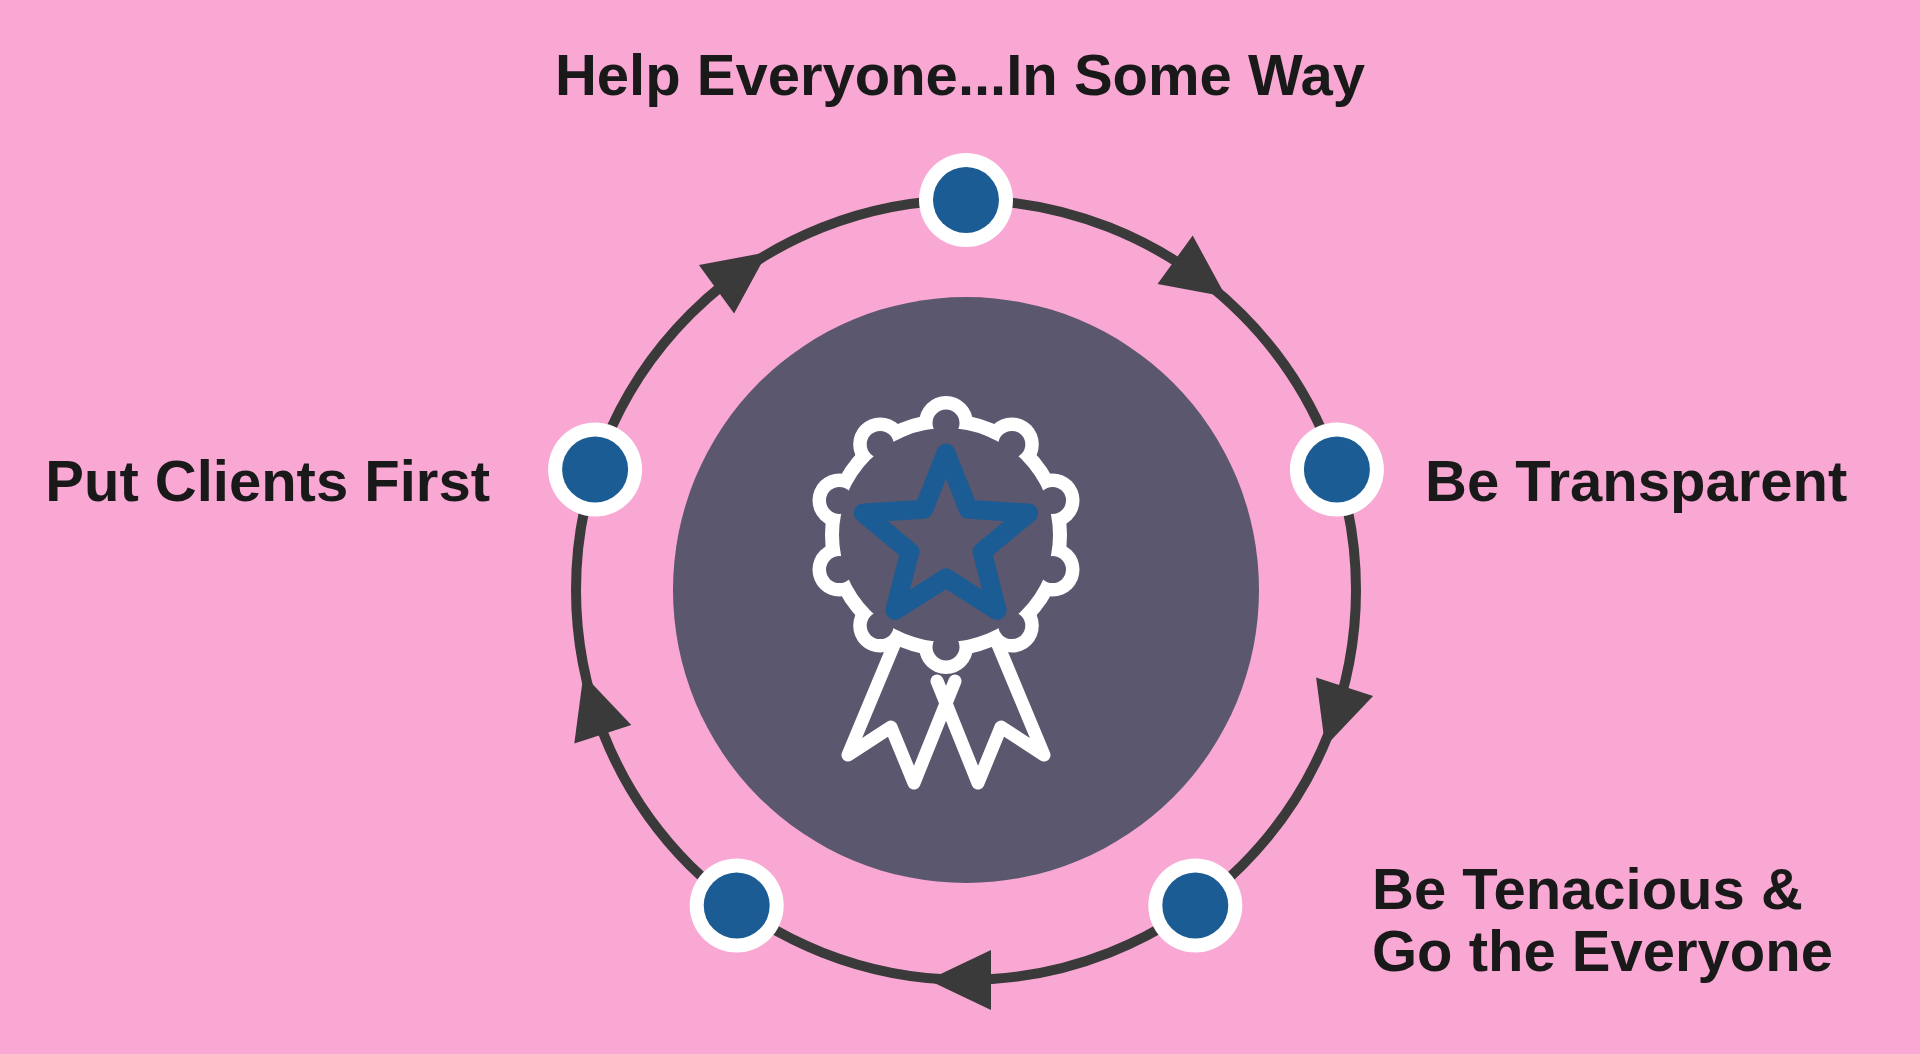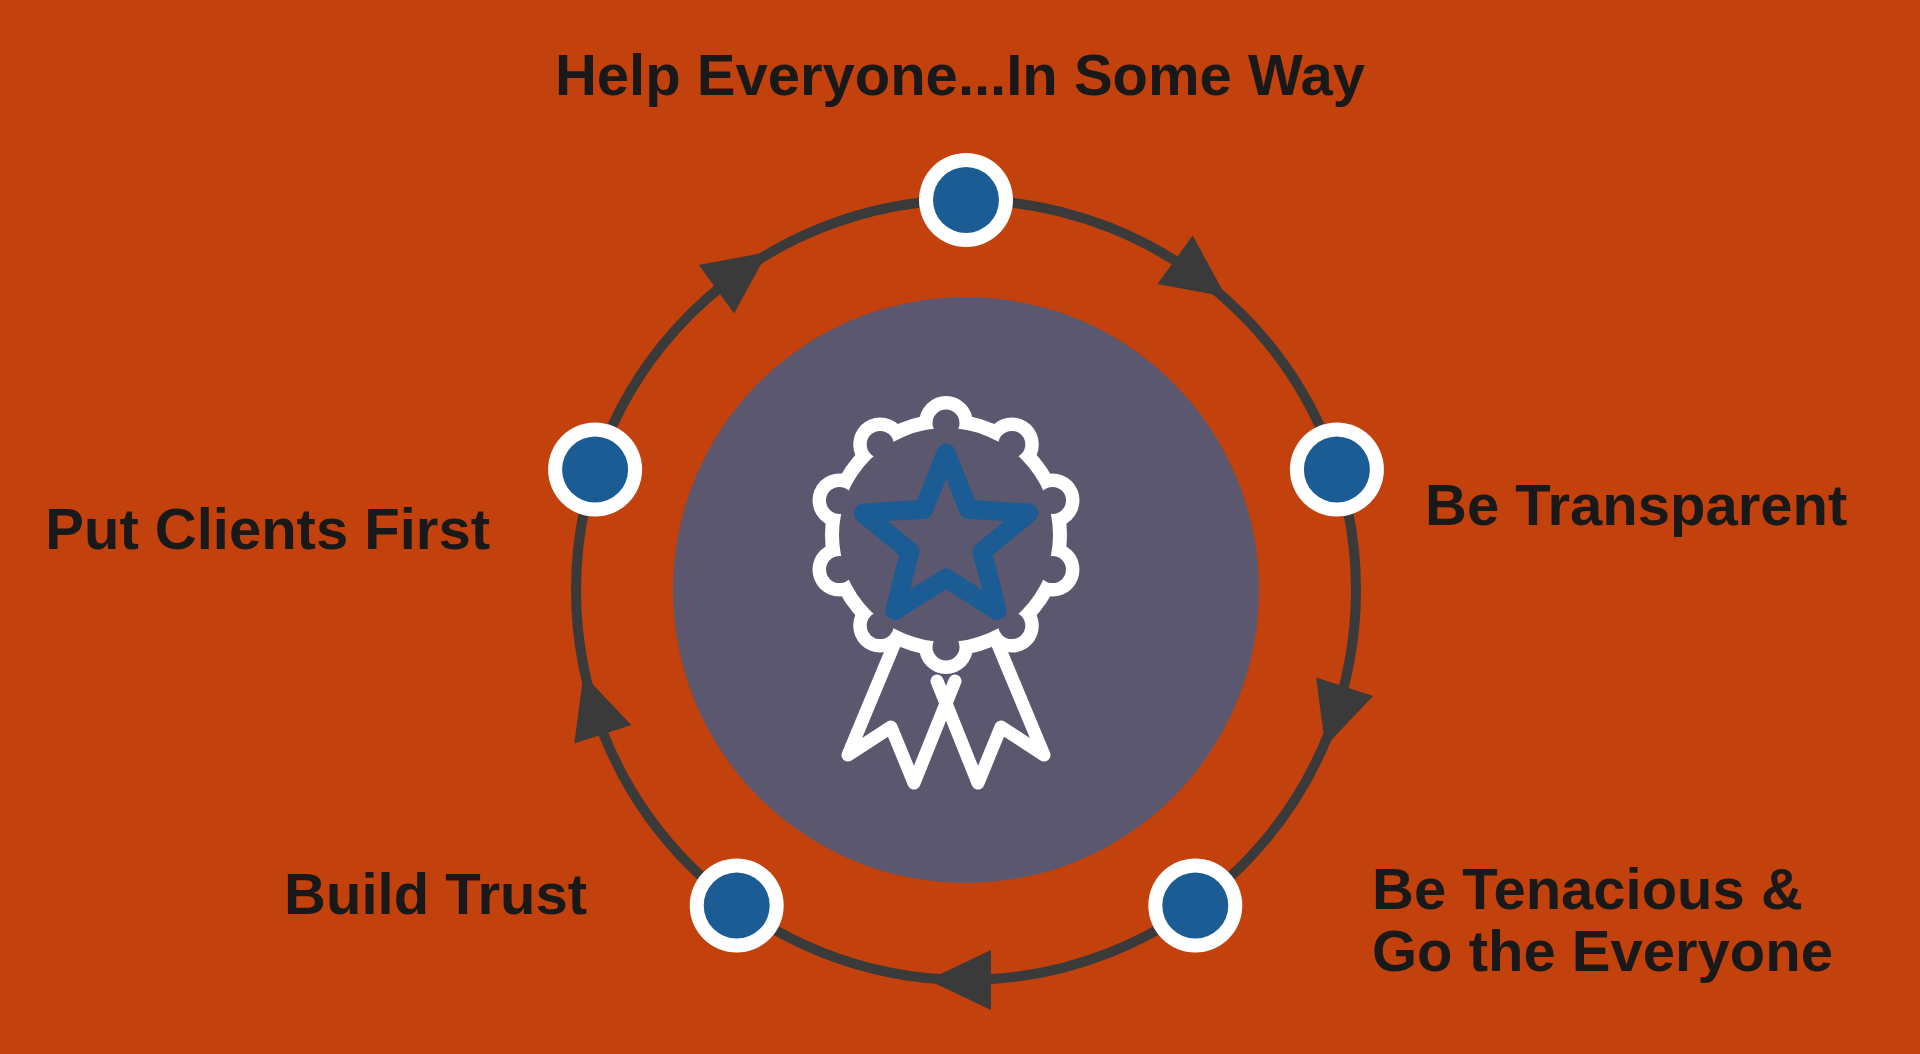--- a/index.html
+++ b/index.html
@@ -8,21 +8,21 @@
     background: #ffffff;
     width: 1920px;
     height: 1054px;
     overflow: hidden;
     font-family: "Liberation Sans", sans-serif;
   }
   .canvas {
     position: relative;
     width: 1920px;
     height: 1054px;
-    background: #c2410c;
+    background: #f9a8d4;
   }
   .diagram-svg {
     position: absolute;
     left: 0; top: 0;
     width: 1920px;
     height: 1054px;
   }
   .label {
     position: absolute;
     font-weight: 700;
@@ -34,27 +34,25 @@
   .label-top {
     top: 44px;
     left: 0;
     width: 100%;
     text-align: center;
   }
   .label-left {
     top: 450px;
     right: 1430px;
     text-align: right;
-    margin-top: 48px;
   }
   .label-right {
     top: 450px;
     left: 1425px;
     text-align: left;
-    margin-top: 24px;
   }
   .label-bottom-left {
     top: 863px;
     right: 1333px;
     text-align: right;
   }
   .label-bottom-right {
     top: 858px;
     left: 1372px;
     text-align: left;
@@ -143,20 +141,19 @@
       <polygon class="star" points="0,-82 -22.3,-25.7 -82.7,-21.9 -36.1,16.7 -51.1,75.4 0,43 51.1,75.4 36.1,16.7 82.7,-21.9 22.3,-25.7"></polygon>
     </g>
   </svg>
 
   <div class="label label-top">Help Everyone...In Some Way</div>
 
   <div class="label label-left">Put Clients First</div>
 
   <div class="label label-right">Be Transparent</div>
 
-  <div class="label label-bottom-left">Build Trust</div>
 
   <div class="label label-bottom-right">
     <div>Be Tenacious &amp;</div>
     <div>Go the Everyone</div>
   </div>
 
 </div>
 
 </body></html>

